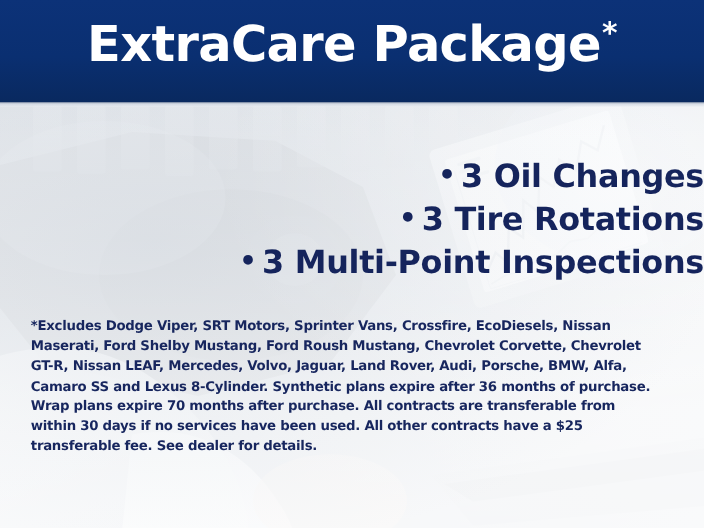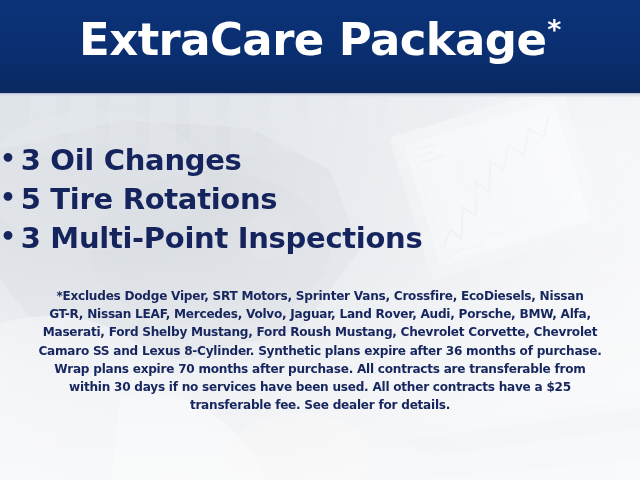--- a/index.html
+++ b/index.html
@@ -94,21 +94,21 @@
     height: 4px;
     background: linear-gradient(180deg, rgba(200,208,220,0.95) 0%, rgba(233,237,242,0.6) 100%);
   }
 
   
   .benefits {
     position: absolute;
     left: 0;
     right: 0;
     top: 140px;
-    text-align: left;
+    text-align: right;
   }
   .benefit-row {
     color: #15245c;
     font-family: "DejaVu Sans", sans-serif;
     font-size: 29px;
     font-weight: bold;
     letter-spacing: -0.3px;
     line-height: 38px;
     white-space: nowrap;
   }
@@ -117,21 +117,21 @@
     vertical-align: 3px;
     margin-right: 5px;
   }
 
   
   .disclaimer {
     position: absolute;
     left: 28px;
     width: 584px;
     top: 287px;
-    text-align: center;
+    text-align: left;
     color: #17265e;
     font-family: "DejaVu Sans", sans-serif;
     font-size: 12.1px;
     font-weight: bold;
     line-height: 18.2px;
     letter-spacing: -0.25px;
   }
   .disclaimer .line {
     white-space: nowrap;
   }
@@ -218,27 +218,27 @@
     <div class="bg-vignette"></div>
   </div>
 
   <div class="header-band">
     <div class="header-title"><span>ExtraCare Package</span><span class="star">*</span></div>
   </div>
   <div class="band-underline"></div>
 
   <div class="benefits">
     <div class="benefit-row"><span class="dot">•</span><span>3 Oil Changes</span></div>
-    <div class="benefit-row"><span class="dot">•</span><span>5 Tire Rotations</span></div>
+    <div class="benefit-row"><span class="dot">•</span><span>3 Tire Rotations</span></div>
     <div class="benefit-row"><span class="dot">•</span><span>3 Multi-Point Inspections</span></div>
   </div>
 
   <div class="disclaimer">
     <div class="line">*Excludes Dodge Viper, SRT Motors, Sprinter Vans, Crossfire, EcoDiesels, Nissan</div>
+    <div class="line">Maserati, Ford Shelby Mustang, Ford Roush Mustang, Chevrolet Corvette, Chevrolet</div>
     <div class="line">GT-R, Nissan LEAF, Mercedes, Volvo, Jaguar, Land Rover, Audi, Porsche, BMW, Alfa,</div>
-    <div class="line">Maserati, Ford Shelby Mustang, Ford Roush Mustang, Chevrolet Corvette, Chevrolet</div>
     <div class="line">Camaro SS and Lexus 8-Cylinder. Synthetic plans expire after 36 months of purchase.</div>
     <div class="line">Wrap plans expire 70 months after purchase. All contracts are transferable from</div>
     <div class="line">within 30 days if no services have been used. All other contracts have a $25</div>
     <div class="line">transferable fee. See dealer for details.</div>
   </div>
 
 </div>
 
 </body></html>

